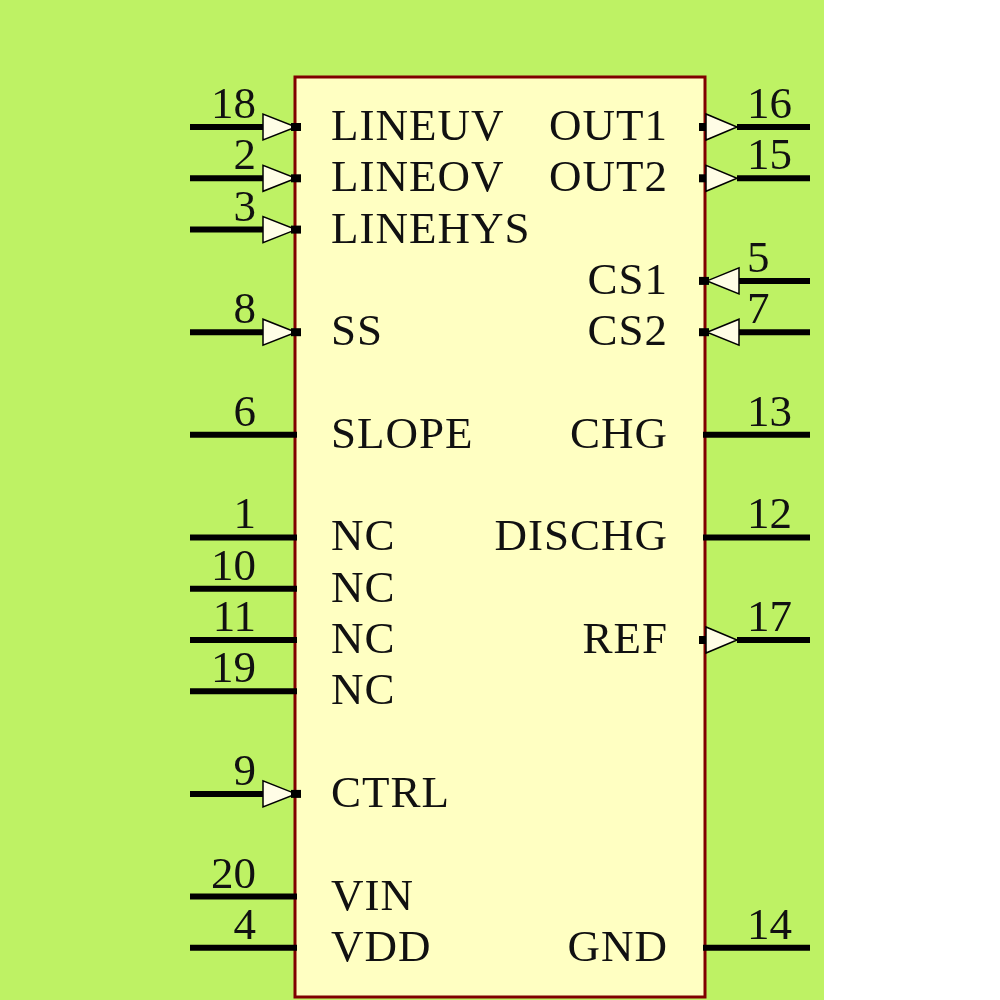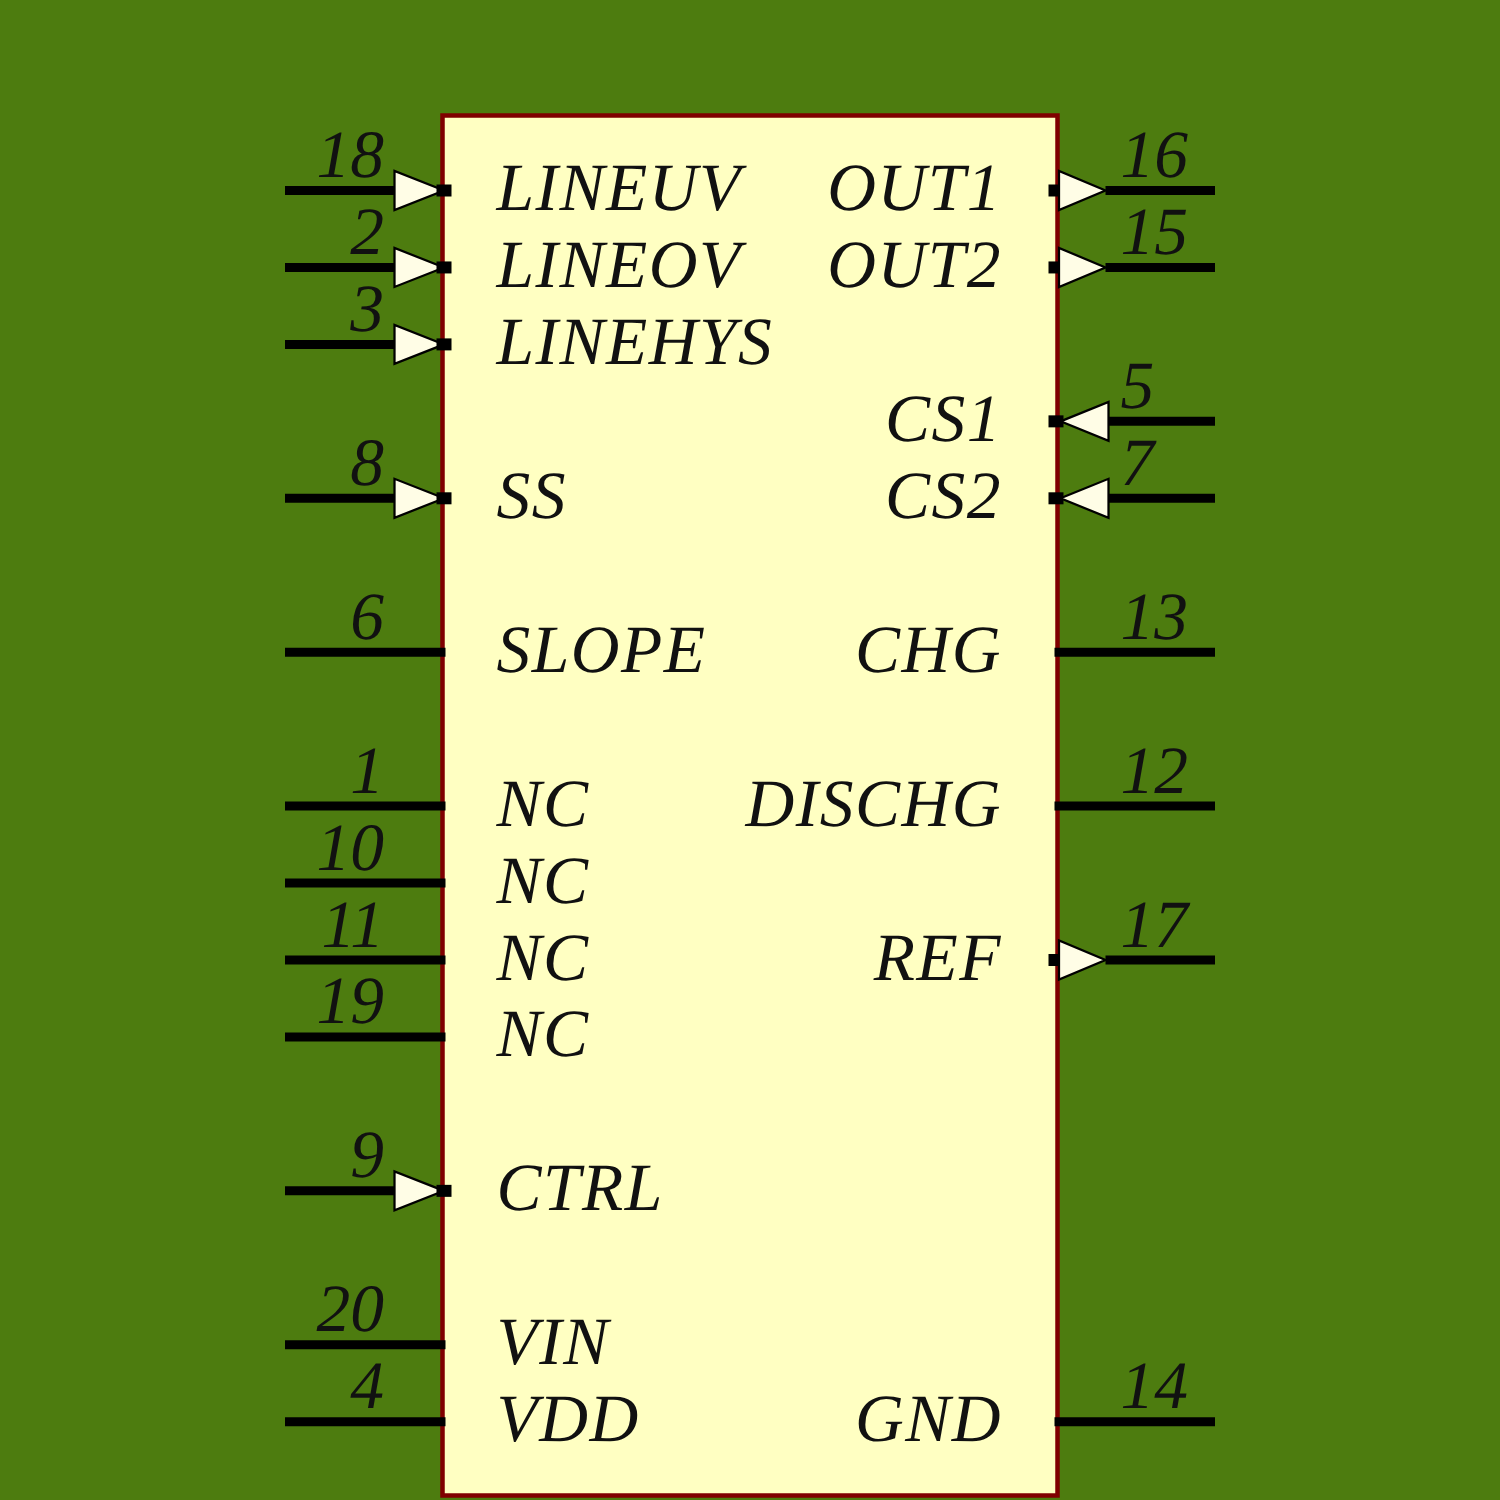--- a/index.html
+++ b/index.html
@@ -2,26 +2,25 @@
 <html><head>
 <meta charset="utf-8">
 <style>
   html, body {
     margin: 0;
     padding: 0;
     background: #ffffff;
   }
   .canvas {
     position: relative;
-    width: 1000px;
+    width: 824px;
     height: 1000px;
-    background: #4d7c0f;
+    background: #bef264;
     overflow: hidden;
     font-family: "Liberation Serif", "DejaVu Serif", serif;
-    font-style: italic;
   }
   svg text {
     font-family: "Liberation Serif", "DejaVu Serif", serif;
     fill: #111111;
   }
   svg .pin-label { letter-spacing: 1px; }
 </style>
 </head>
 <body>
 

